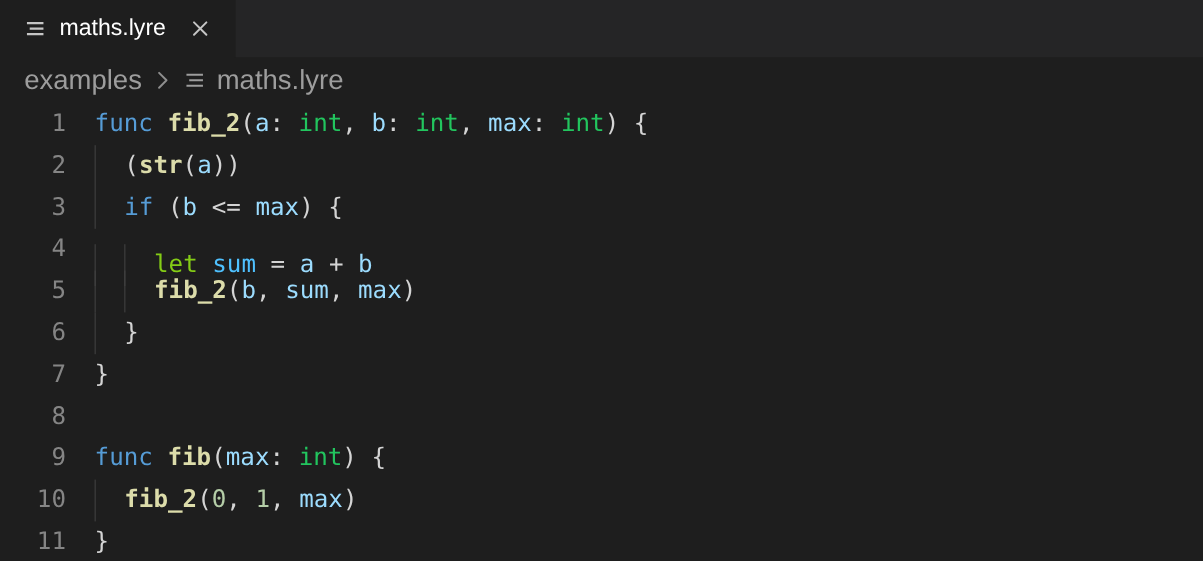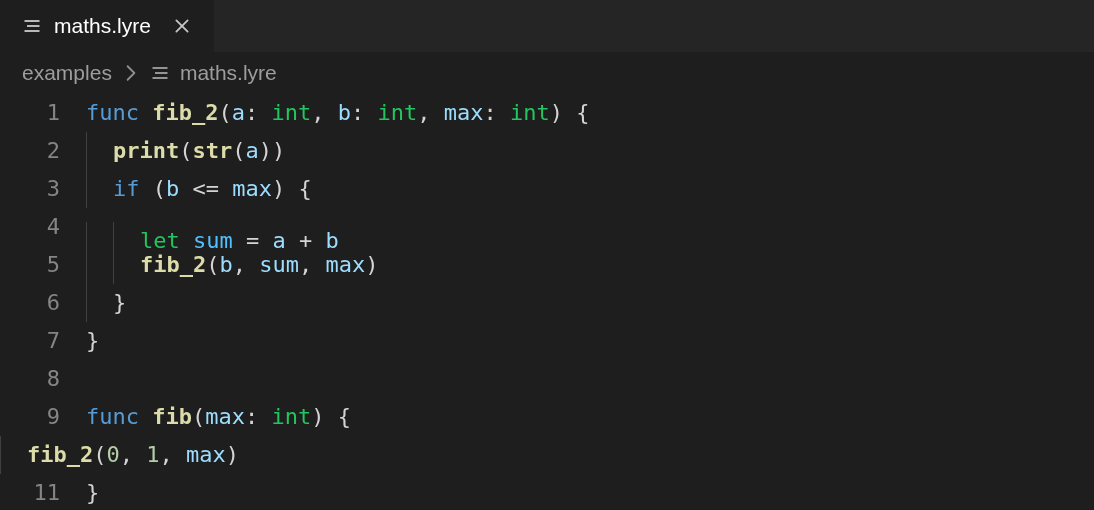--- a/index.html
+++ b/index.html
@@ -46,21 +46,21 @@
     padding: 4px;
     border-radius: 4px;
   }
   .breadcrumb {
     display: flex;
     align-items: center;
     height: 42px;
     padding: 0 22px;
     gap: 10px;
     font-family: -apple-system, "Segoe UI", sans-serif;
-    font-size: 21px;
+    font-size: 25px;
     color: #a0a0a0;
   }
   .breadcrumb .crumb {
     color: #9d9d9d;
     cursor: pointer;
   }
   .breadcrumb .sep {
     display: inline-flex;
     color: #8e8e8e;
   }
@@ -104,21 +104,21 @@
   }
   .guide-pad {
     display: inline-block;
     width: 27px;
   }
   .tok-kw     { color: #569cd6; }
   .tok-fn     { color: #dcdcaa; font-weight: bold; }
   .tok-punct  { color: #d4d4d4; }
   .tok-param  { color: #9cdcfe; }
   .tok-type   { color: #22c55e; }
-  .tok-decl   { color: #22c55e; margin-top: 28px; }
+  .tok-decl   { color: #84cc16; margin-top: 28px; }
   .tok-var    { color: #9cdcfe; }
   .tok-const  { color: #4fc1ff; }
   .tok-num    { color: #b5cea8; }
   .tok-plain  { color: #d4d4d4; }
 </style>
 </head>
 <body>
 
 <div class="tabbar">
   <div class="tab">
@@ -156,21 +156,21 @@
   <span class="crumb">maths.lyre</span>
 </div>
 
 <div class="editor" id="editor">
     <div class="line">
       <div class="gutter">1</div>
       <div class="code"><span class="tok-kw">func</span><span class="tok-plain"> </span><span class="tok-fn">fib_2</span><span class="tok-punct">(</span><span class="tok-param">a</span><span class="tok-punct">: </span><span class="tok-type">int</span><span class="tok-punct">, </span><span class="tok-param">b</span><span class="tok-punct">: </span><span class="tok-type">int</span><span class="tok-punct">, </span><span class="tok-param">max</span><span class="tok-punct">: </span><span class="tok-type">int</span><span class="tok-punct">) {</span></div>
     </div>
     <div class="line">
       <div class="gutter">2</div>
-      <div class="code"><span class="guide"></span><span class="guide-pad">  </span><span class="tok-fn">print</span><span class="tok-punct">(</span><span class="tok-fn">str</span><span class="tok-punct">(</span><span class="tok-var">a</span><span class="tok-punct">))</span></div>
+      <div class="code"><span class="guide"></span><span class="guide-pad">  </span><span class="tok-punct">(</span><span class="tok-fn">str</span><span class="tok-punct">(</span><span class="tok-var">a</span><span class="tok-punct">))</span></div>
     </div>
     <div class="line">
       <div class="gutter">3</div>
       <div class="code"><span class="guide"></span><span class="guide-pad">  </span><span class="tok-kw">if</span><span class="tok-plain"> </span><span class="tok-punct">(</span><span class="tok-var">b</span><span class="tok-plain"> &lt;= </span><span class="tok-var">max</span><span class="tok-punct">) {</span></div>
     </div>
     <div class="line">
       <div class="gutter">4</div>
       <div class="code"><span class="guide"></span><span class="guide-pad">  </span><span class="guide"></span><span class="guide-pad">  </span><span class="tok-decl">let</span><span class="tok-plain"> </span><span class="tok-const">sum</span><span class="tok-plain"> = </span><span class="tok-var">a</span><span class="tok-plain"> + </span><span class="tok-var">b</span></div>
     </div>
     <div class="line">
@@ -187,19 +187,20 @@
     </div>
     <div class="line">
       <div class="gutter">8</div>
       <div class="code"></div>
     </div>
     <div class="line">
       <div class="gutter">9</div>
       <div class="code"><span class="tok-kw">func</span><span class="tok-plain"> </span><span class="tok-fn">fib</span><span class="tok-punct">(</span><span class="tok-param">max</span><span class="tok-punct">: </span><span class="tok-type">int</span><span class="tok-punct">) {</span></div>
     </div>
     <div class="line">
+      <div class="gutter">10</div>
       <div class="code"><span class="guide"></span><span class="guide-pad">  </span><span class="tok-fn">fib_2</span><span class="tok-punct">(</span><span class="tok-num">0</span><span class="tok-punct">, </span><span class="tok-num">1</span><span class="tok-punct">, </span><span class="tok-var">max</span><span class="tok-punct">)</span></div>
     </div>
     <div class="line">
       <div class="gutter">11</div>
       <div class="code"><span class="tok-punct">}</span></div>
     </div>
   </div>
 
 </body></html>

